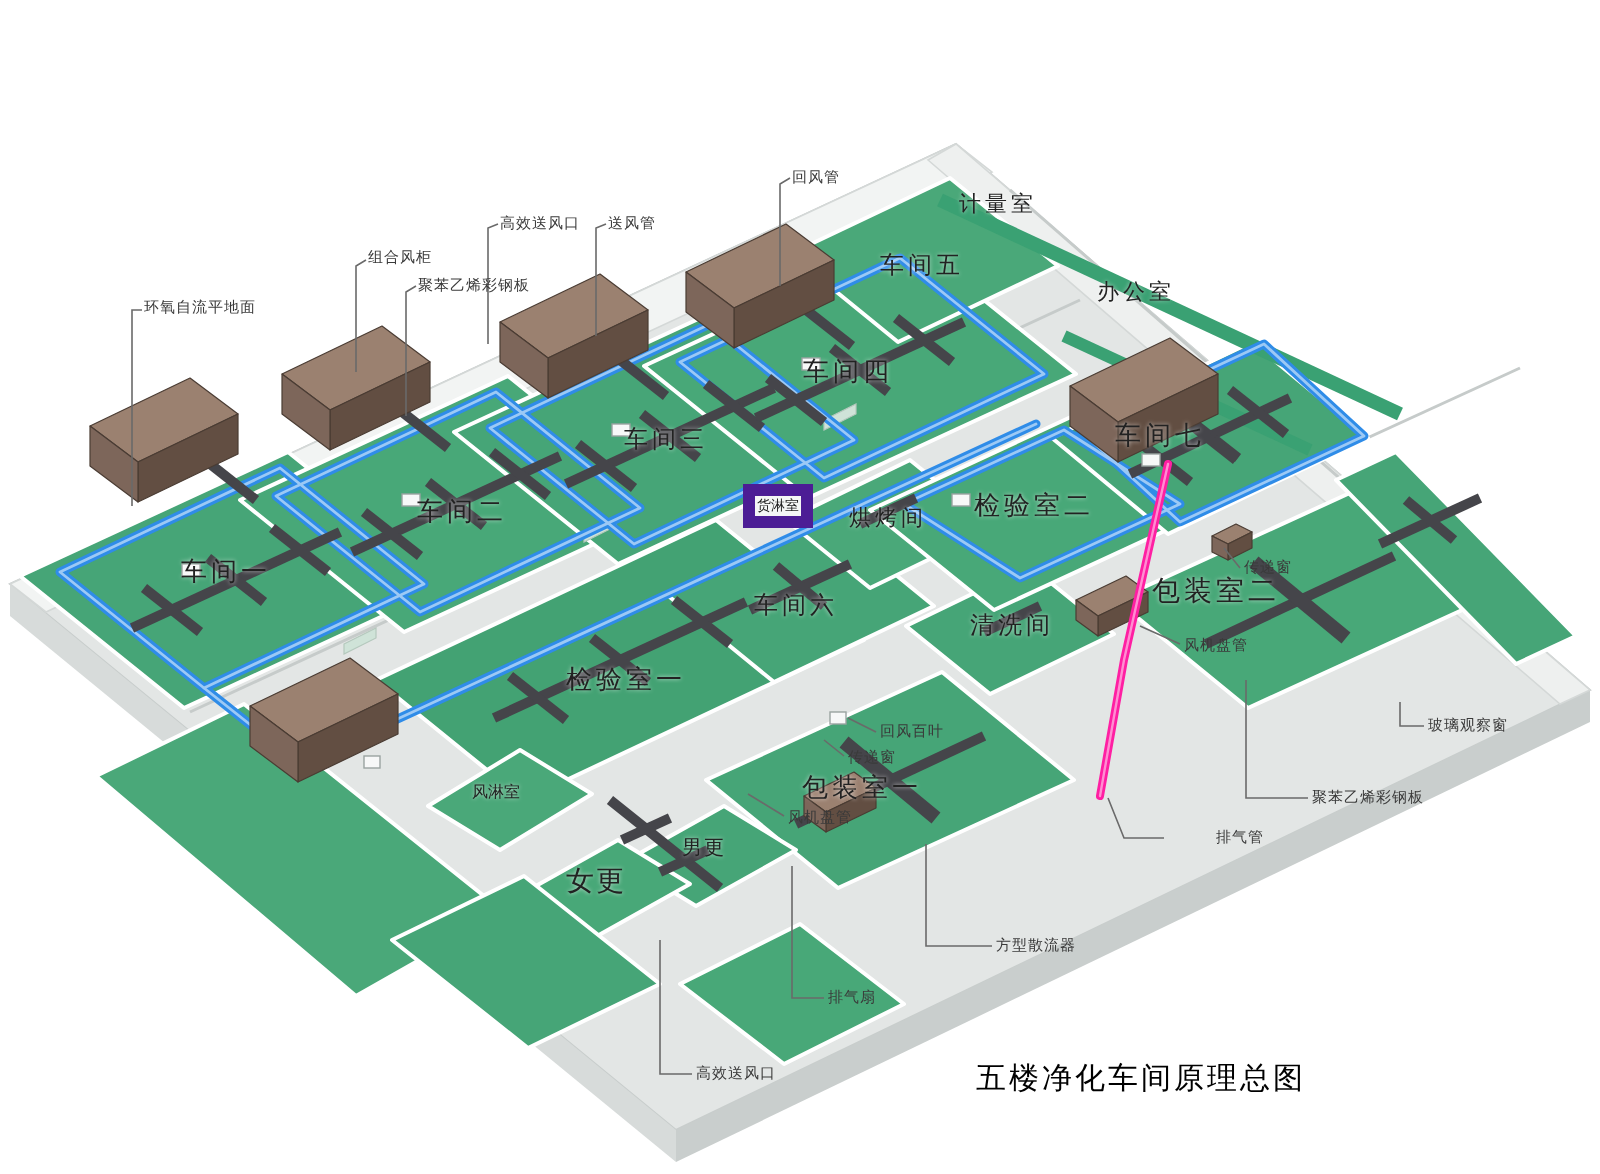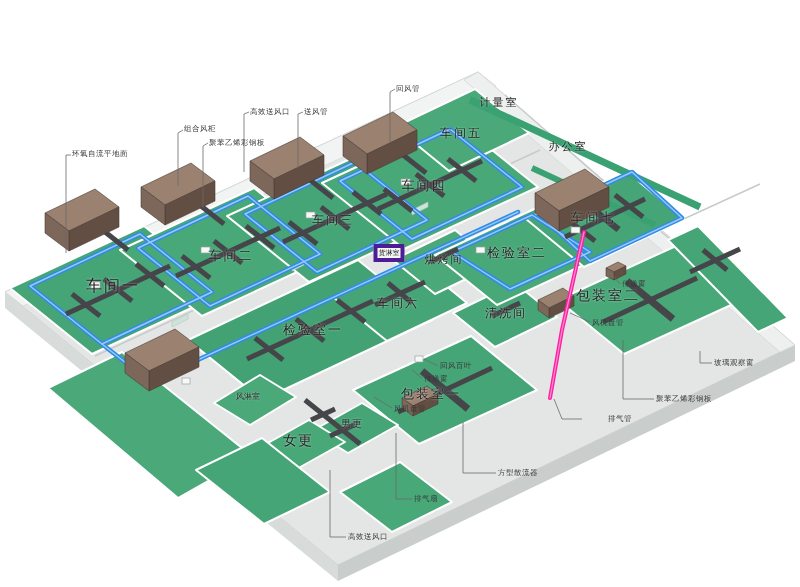--- a/index.html
+++ b/index.html
@@ -4,21 +4,21 @@
 <style>
   html,body{margin:0;padding:0;background:#fff;}
   #stage{position:relative;width:800px;height:587px;background:#ffffff;overflow:hidden;
          font-family:"DejaVu Sans",sans-serif;}
   #scene{position:absolute;left:0;top:0;}
   .label-room{position:absolute;transform:translate(-50%,-50%);
     font-family:"DejaVu Serif",serif;color:#222;
     letter-spacing:2px;white-space:nowrap;text-shadow:0 0 2px rgba(255,255,255,.7);}
   .label-callout{position:absolute;font-family:Liberation Serif, serif;
     font-size:7.5px;color:#3a3a3a;white-space:nowrap;letter-spacing:.5px;}
-  .plaque{background:#f4f6f5;border:4px solid #4c1d95;padding:0 1px;font-style:normal;
+  .plaque{background:#f4f6f5;border:6px solid #4c1d95;padding:0 1px;font-style:normal;
     font-family:"DejaVu Sans",sans-serif;letter-spacing:0;}
   #title-block{position:absolute;left:488px;top:530px;color:#000;
     font-family:"DejaVu Serif",serif;font-size:15px;line-height:19px;letter-spacing:1.5px;}
 </style>
 </head>
 <body>
 
 <div id="stage">
 
 <svg id="scene" width="800" height="587" viewBox="0 0 800 587">
@@ -218,30 +218,30 @@
     <polyline points="590,322 570,313"></polyline>
     <polyline points="712,363 700,363 700,351"></polyline>
     <polyline points="654,399 623,399 623,340"></polyline>
     <polyline points="582,419 562,419 554,399"></polyline>
     <polyline points="496,473 463,473 463,422"></polyline>
     <polyline points="412,499 396,499 396,433"></polyline>
     <polyline points="346,537 330,537 330,470"></polyline>
   </g>
 </svg>
 
-<div class="label-room" style="left:113px;top:286px;font-size:16px">车间一</div>
+<div class="label-room" style="left:113px;top:286px;font-size:13px">车间一</div>
 <div class="label-room" style="left:231px;top:256px;font-size:13px">车间二</div>
 <div class="label-room" style="left:333px;top:220px;font-size:12px">车间三</div>
 <div class="label-room" style="left:424px;top:186px;font-size:13px">车间四</div>
 <div class="label-room" style="left:461px;top:133px;font-size:12px">车间五</div>
 <div class="label-room" style="left:398px;top:303px;font-size:12px">车间六</div>
-<div class="label-room" style="left:593px;top:218px;font-size:13px">车间七</div>
+<div class="label-room" style="left:580px;top:218px;font-size:13px">车间七</div>
 <div class="label-room" style="left:499px;top:102px;font-size:11px">计量室</div>
 <div class="label-room" style="left:568px;top:146px;font-size:11px">办公室</div>
-<div class="label-room" style="left:313px;top:330px;font-size:13px">检验室一</div>
+<div class="label-room" style="left:313px;top:340px;font-size:13px">检验室一</div>
 <div class="label-room" style="left:517px;top:253px;font-size:13px">检验室二</div>
 <div class="label-room" style="left:444px;top:259px;font-size:11px">烘烤间</div>
 <div class="label-room" style="left:506px;top:313px;font-size:12px">清洗间</div>
 <div class="label-room" style="left:431px;top:394px;font-size:13px">包装室一</div>
 <div class="label-room" style="left:608px;top:296px;font-size:14px">包装室二</div>
 <div class="label-room plaque" style="left:389px;top:253px;font-size:7px">货淋室</div>
 <div class="label-room" style="left:248px;top:396px;font-size:8px;letter-spacing:0">风淋室</div>
 <div class="label-room" style="left:352px;top:424px;font-size:10px;letter-spacing:1px">男更</div>
 <div class="label-room" style="left:298px;top:441px;font-size:14px;letter-spacing:1px">女更</div>
 
@@ -257,15 +257,16 @@
 <div class="label-callout" style="left:622px;top:279px">传递窗</div>
 <div class="label-callout" style="left:592px;top:318px">风机盘管</div>
 <div class="label-callout" style="left:714px;top:358px">玻璃观察窗</div>
 <div class="label-callout" style="left:656px;top:394px">聚苯乙烯彩钢板</div>
 <div class="label-callout" style="left:608px;top:414px">排气管</div>
 <div class="label-callout" style="left:498px;top:468px">方型散流器</div>
 <div class="label-callout" style="left:414px;top:494px">排气扇</div>
 <div class="label-callout" style="left:348px;top:532px">高效送风口</div>
 
 <div id="title-block">
+  <div>五楼净化车间原理总图</div>
 </div>
 
 </div>
 
 </body></html>

